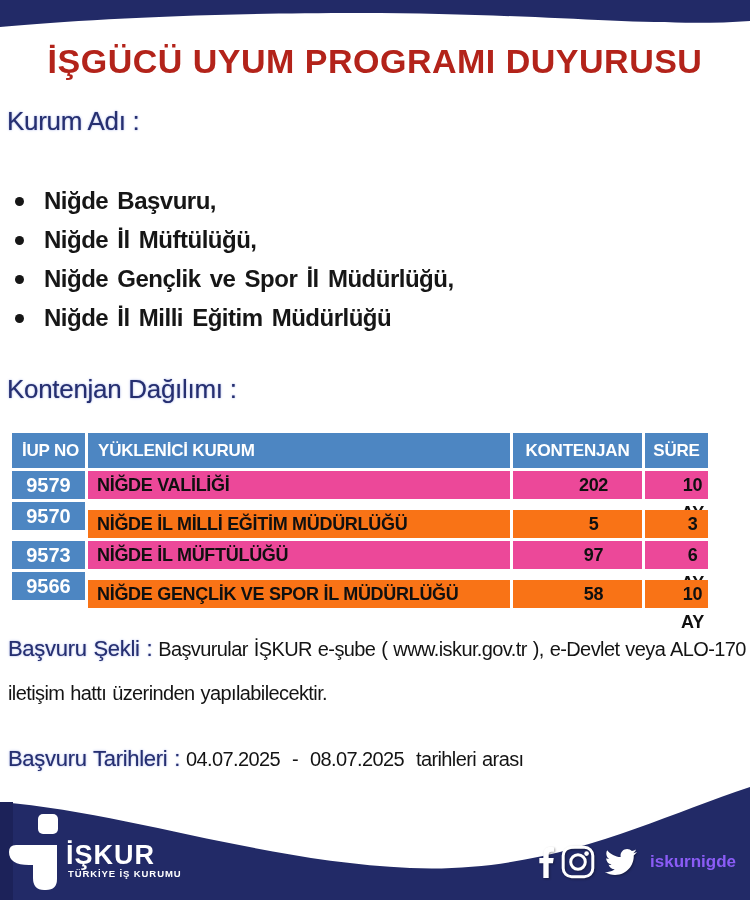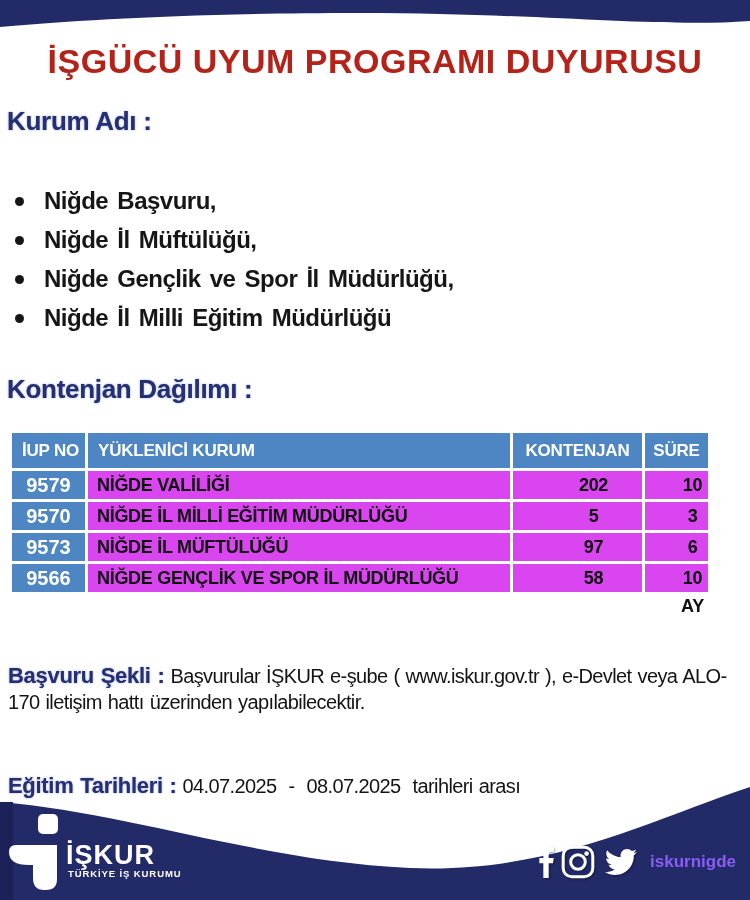--- a/index.html
+++ b/index.html
@@ -18,21 +18,21 @@
   
   .title {
     position:absolute; top:42px; left:0; width:750px;
     text-align:center;
     font-size:34px; font-weight:800; letter-spacing:0.5px;
     color:#b3231a;
   }
 
   
   .nv-label {
-    color:#262f70; font-weight:700;
+    color:#262f70; font-weight:400;
     text-shadow:0 0 1px #8e9ace, 0 0 3px #c3cbf0;
     letter-spacing:-0.3px;
     text-align:center;
   }
   .lbl-kurum     { position:absolute; top:106px; left:7px;  font-size:26px; }
   .lbl-kontenjan { position:absolute; top:374px; left:7px;  font-size:26px; }
 
   
   .bullets { position:absolute; top:181px; left:12px; width:640px; list-style:none; }
   .bullets li {
@@ -61,28 +61,28 @@
   .tbl .idc {
     background:#4d86c2; color:#ffffff; font-weight:700; font-size:20px;
     height:28px; line-height:28px; text-align:center;
   }
   .tbl .dc {
     color:#101010; font-weight:700; font-size:18px; letter-spacing:-0.3px;
     height:28px; line-height:28px;
   }
   .tbl .dc.l { padding-left:9px; text-align:left; }
   .tbl .dc.c { text-align:center;padding-left:32px; }
-  .tbl .band-a { background:#d946ef; }
-  .tbl .band-b { background:#d946ef; }
+  .tbl .band-a { background:#ec4899; }
+  .tbl .band-b { background:#f97316;margin-top:8px; }
 
   
   .par {
     position:absolute; left:8px; width:742px;
-    font-size:20px; line-height:26px; color:#141414;
-    letter-spacing:-0.6px; word-spacing:1px;margin-top:36px;
+    font-size:20px; line-height:44px; color:#141414;
+    letter-spacing:-0.6px; word-spacing:1px;
   }
   .par .nv-inline { font-size:22px; }
   .par-sekli { top:627px; }
   .par-tarih { top:737px; }
   .pre { white-space:pre-wrap; }
 
   
   .footer { position:absolute; left:0; bottom:0; width:750px; height:115px; }
   .footer svg.wave { position:absolute; inset:0; }
   .logo-i { position:absolute; left:8px; top:26px; }
@@ -152,21 +152,21 @@
     <div class="dc c band-b">58</div>
     <div class="dc c band-b">10 AY</div>
   </div>
 
   <div class="par par-sekli">
     <span class="nv-label nv-inline">Başvuru Şekli :</span>
     <span>Başvurular İŞKUR e-şube ( www.iskur.gov.tr ), e-Devlet veya ALO-170 iletişim hattı üzerinden yapılabilecektir.</span>
   </div>
 
   <div class="par par-tarih">
-    <span class="nv-label nv-inline">Eğitim Tarihleri :</span>
+    <span class="nv-label nv-inline">Başvuru Tarihleri :</span>
     <span class="pre">04.07.2025  -  08.07.2025  tarihleri arası</span>
   </div>
 
   <div class="footer">
     <svg class="wave" viewBox="0 0 750 115" preserveAspectRatio="none">
       <path d="M0 17 C130 28 260 76 410 83 C550 89 650 35 750 2 L750 115 L0 115 Z" fill="#222a67"></path>
       <rect x="0" y="17" width="13" height="98" fill="#1c2259"></rect>
     </svg>
 
     <svg class="logo-i" width="52" height="84" viewBox="0 0 52 84">

